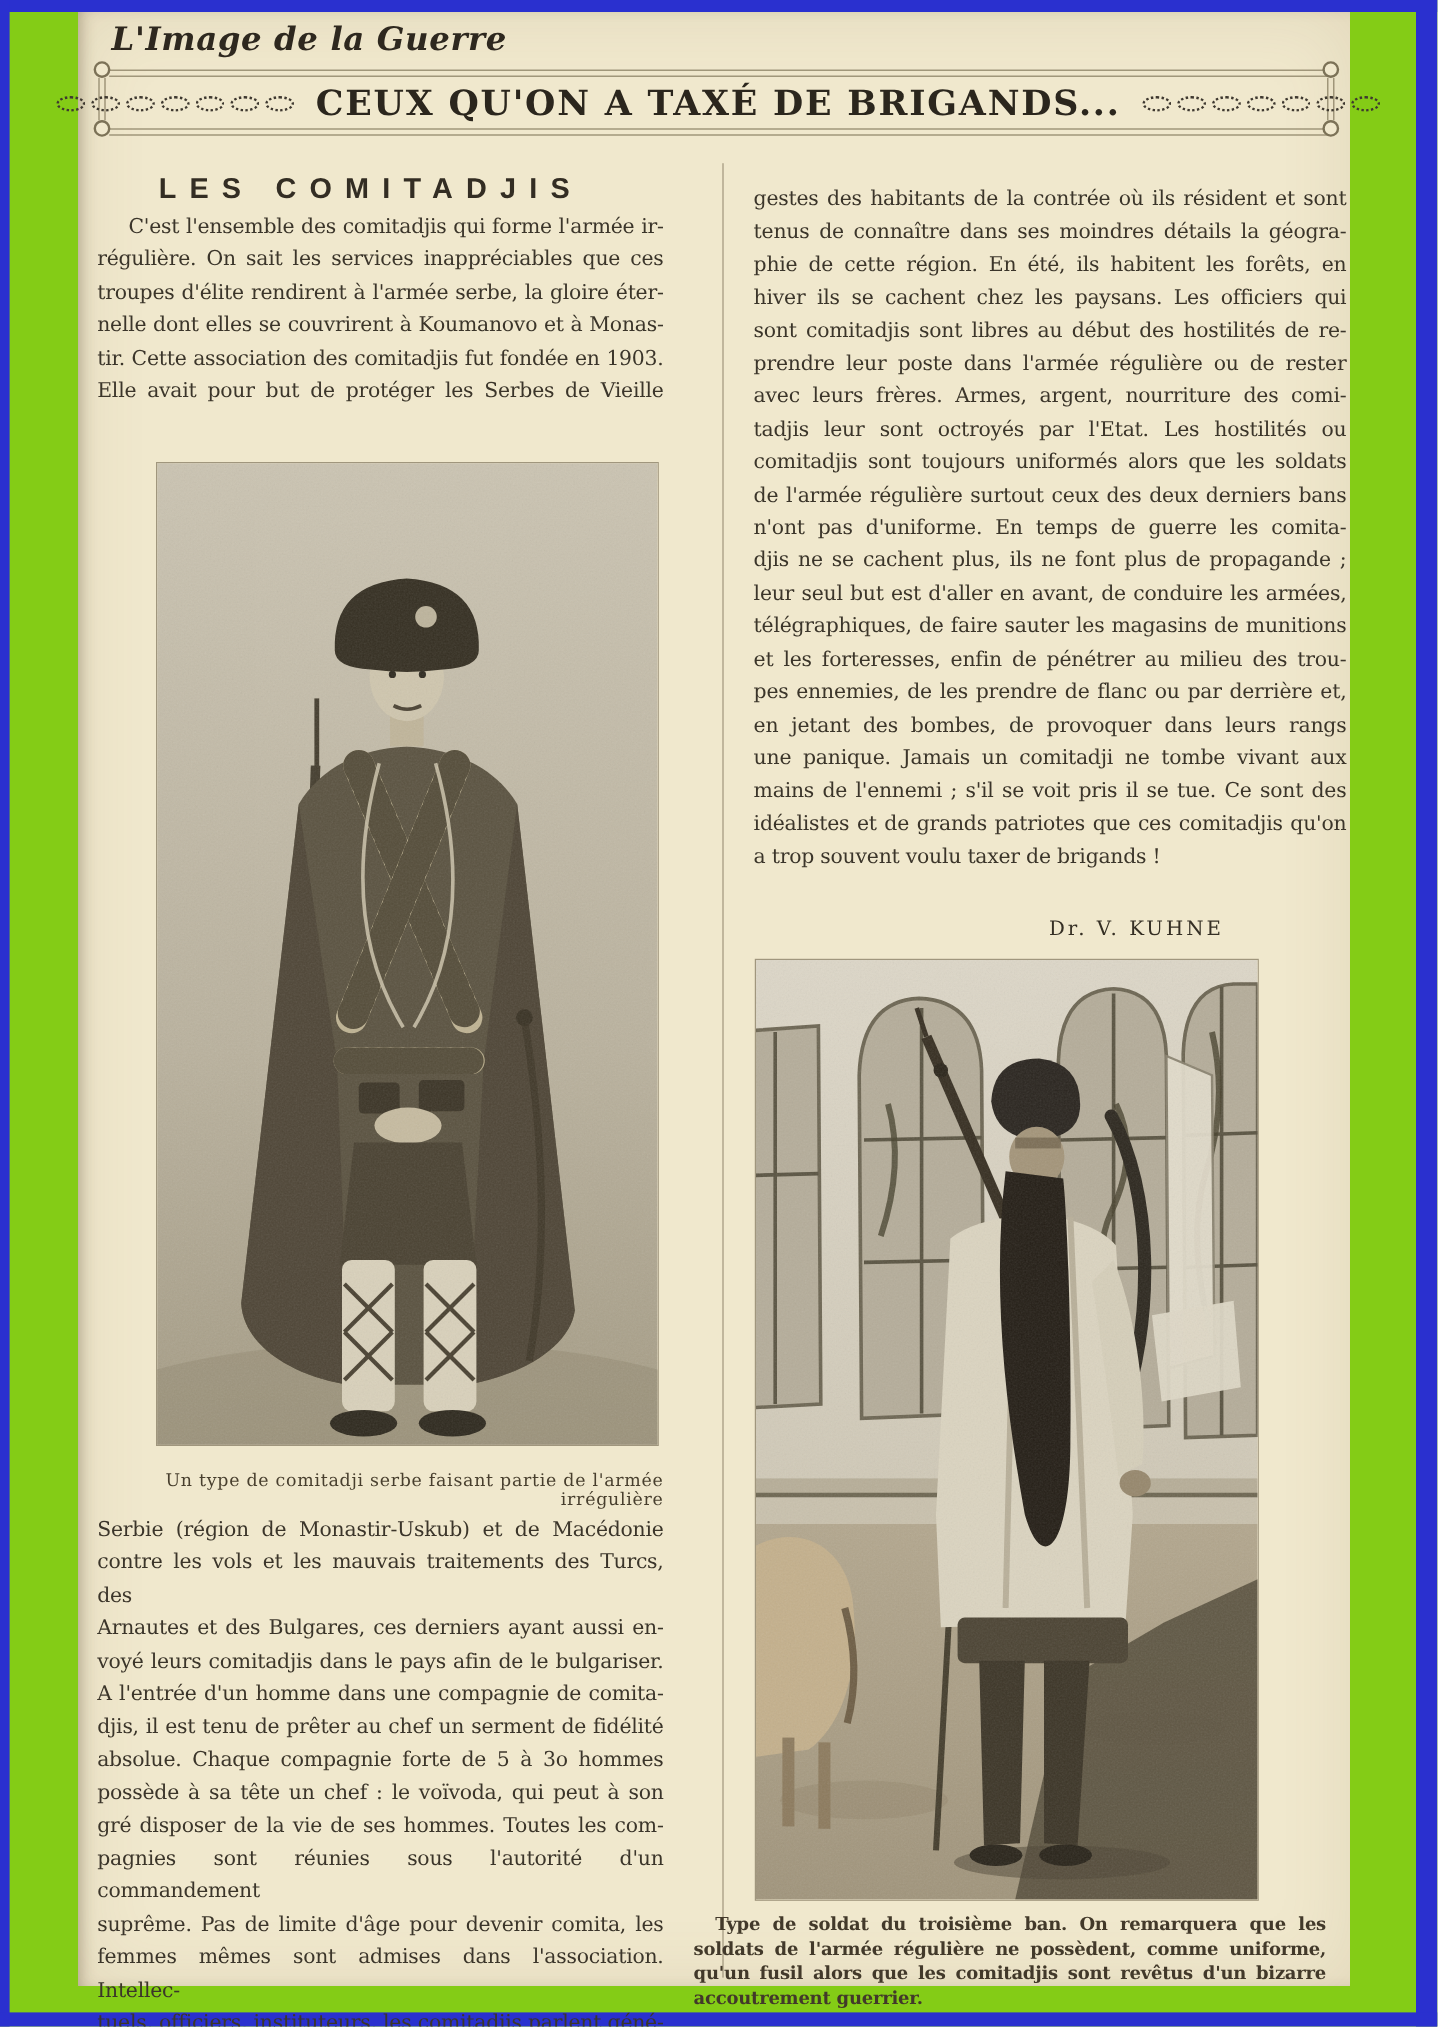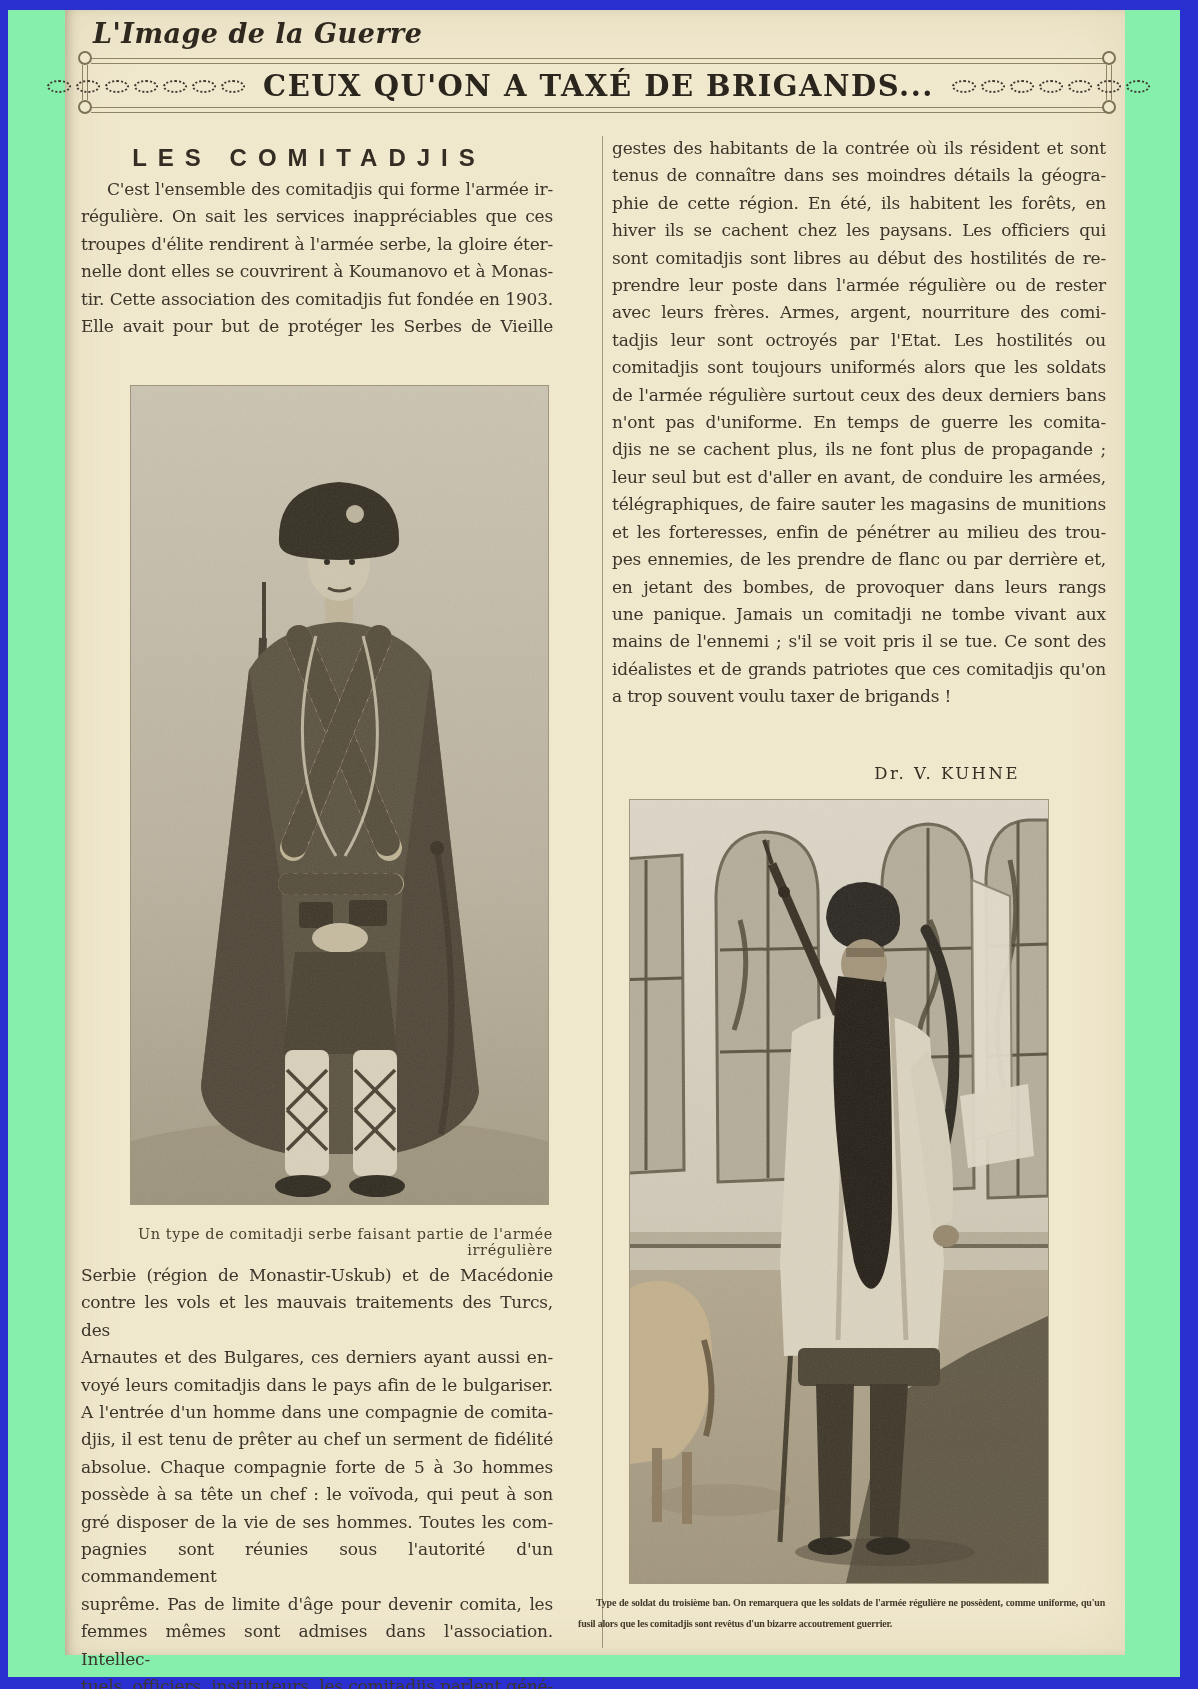--- a/index.html
+++ b/index.html
@@ -1,16 +1,16 @@
 <!DOCTYPE html>
 <html><head>
 <meta charset="utf-8">
 <style>
   html,body{margin:0;padding:0;background:#ffffff;}
-  .frame{position:relative;width:1198px;height:1689px;background:#86efac;overflow:hidden;
+  .frame{position:relative;width:1198px;height:1689px;background:#84cc16;overflow:hidden;
          font-family:"DejaVu Serif","Liberation Serif",serif;color:#3b352a;}
   .border{position:absolute;background:#2a30cf;}
   .b-top{left:0;top:0;width:1198px;height:10px;}
   .b-left{left:0;top:0;width:8px;height:1689px;}
   .b-right{left:1180px;top:0;width:18px;height:1689px;}
   .b-bottom{left:0;top:1677px;width:1198px;height:12px;}
   .paper{position:absolute;left:65px;top:10px;width:1060px;height:1645px;background:#f0e8cd;
          box-shadow:inset 8px 0 14px -8px rgba(70,58,32,.45), inset 0 0 60px rgba(120,100,60,.12);}
   .masthead{position:absolute;left:28px;top:8px;font-size:27px;font-weight:bold;font-style:italic;
             letter-spacing:.5px;color:#2e281f;}
@@ -35,23 +35,23 @@
   #para1 div:first-child{text-indent:26px;}
   .p-left{left:16px;width:472px;}
   .p-right{left:547px;width:494px;}
   .signature{position:absolute;left:547px;top:742px;width:494px;text-align:right;padding-right:86px;
              box-sizing:border-box;font-size:16.5px;letter-spacing:2.5px;color:#352f24;margin-top:12px;}
   .photo{position:absolute;box-shadow:0 0 0 1px rgba(80,68,45,.5), inset 0 0 26px rgba(60,48,28,.25);line-height:0;}
   .photo1{left:66px;top:376px;width:417px;height:818px;}
   .photo2{left:565px;top:790px;width:418px;height:783px;}
   .caption1{position:absolute;left:16px;top:1216px;width:472px;text-align:right;font-size:14.5px;
             letter-spacing:.6px;color:#483f2e;}
-  .caption2{position:absolute;left:513px;top:1583px;width:527px;font-size:10px;font-weight:bold;
-            line-height:20.5px;text-align:justify;text-indent:18px;color:#42392a;letter-spacing:-0.2px;font-family:Liberation Serif, serif;}
-  .para2{top:1252px;} .para1{top:166px;} .pararight{top:125px;}
+  .caption2{position:absolute;left:513px;top:1583px;width:527px;font-size:15px;font-weight:bold;
+            line-height:20.5px;text-align:justify;text-indent:18px;color:#42392a;letter-spacing:-0.2px;}
+  .para2{top:1252px;} .para1{top:166px;} .pararight{top:143px;margin-left:16px;}
 </style>
 </head>
 <body>
 
 <div class="frame">
   <div class="border b-top"></div>
   <div class="border b-left"></div>
   <div class="border b-right"></div>
   <div class="border b-bottom"></div>
 

